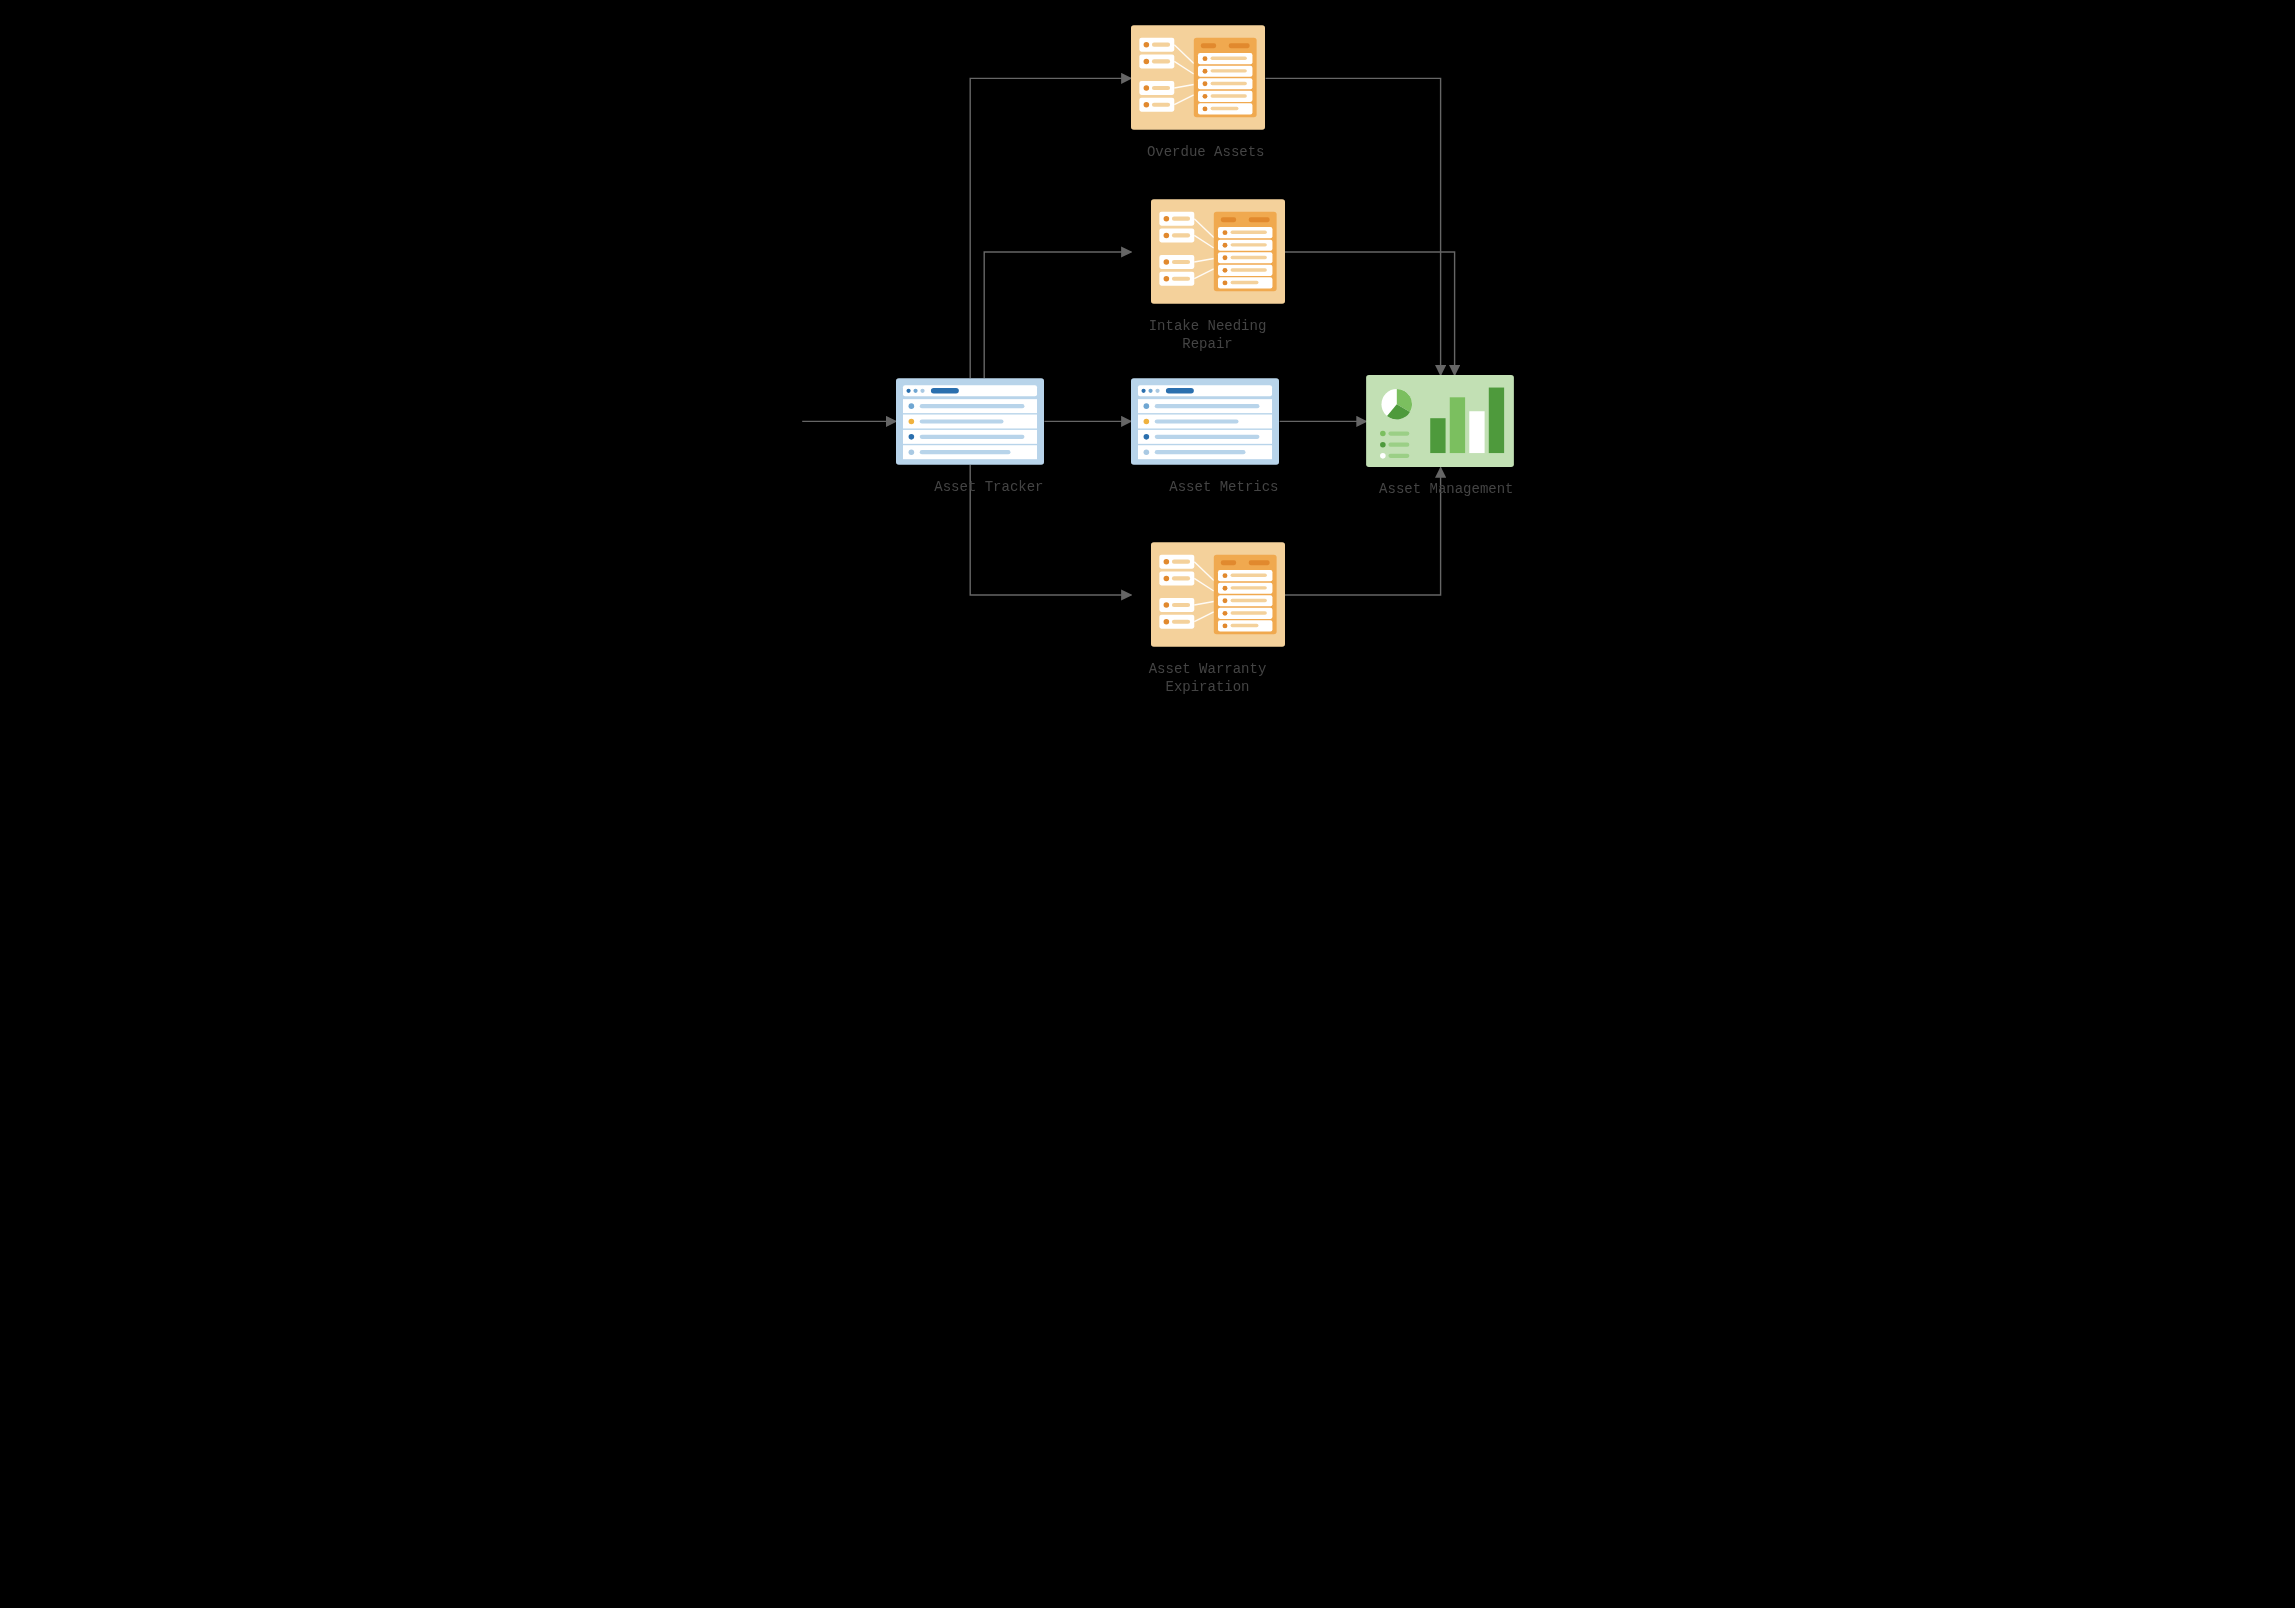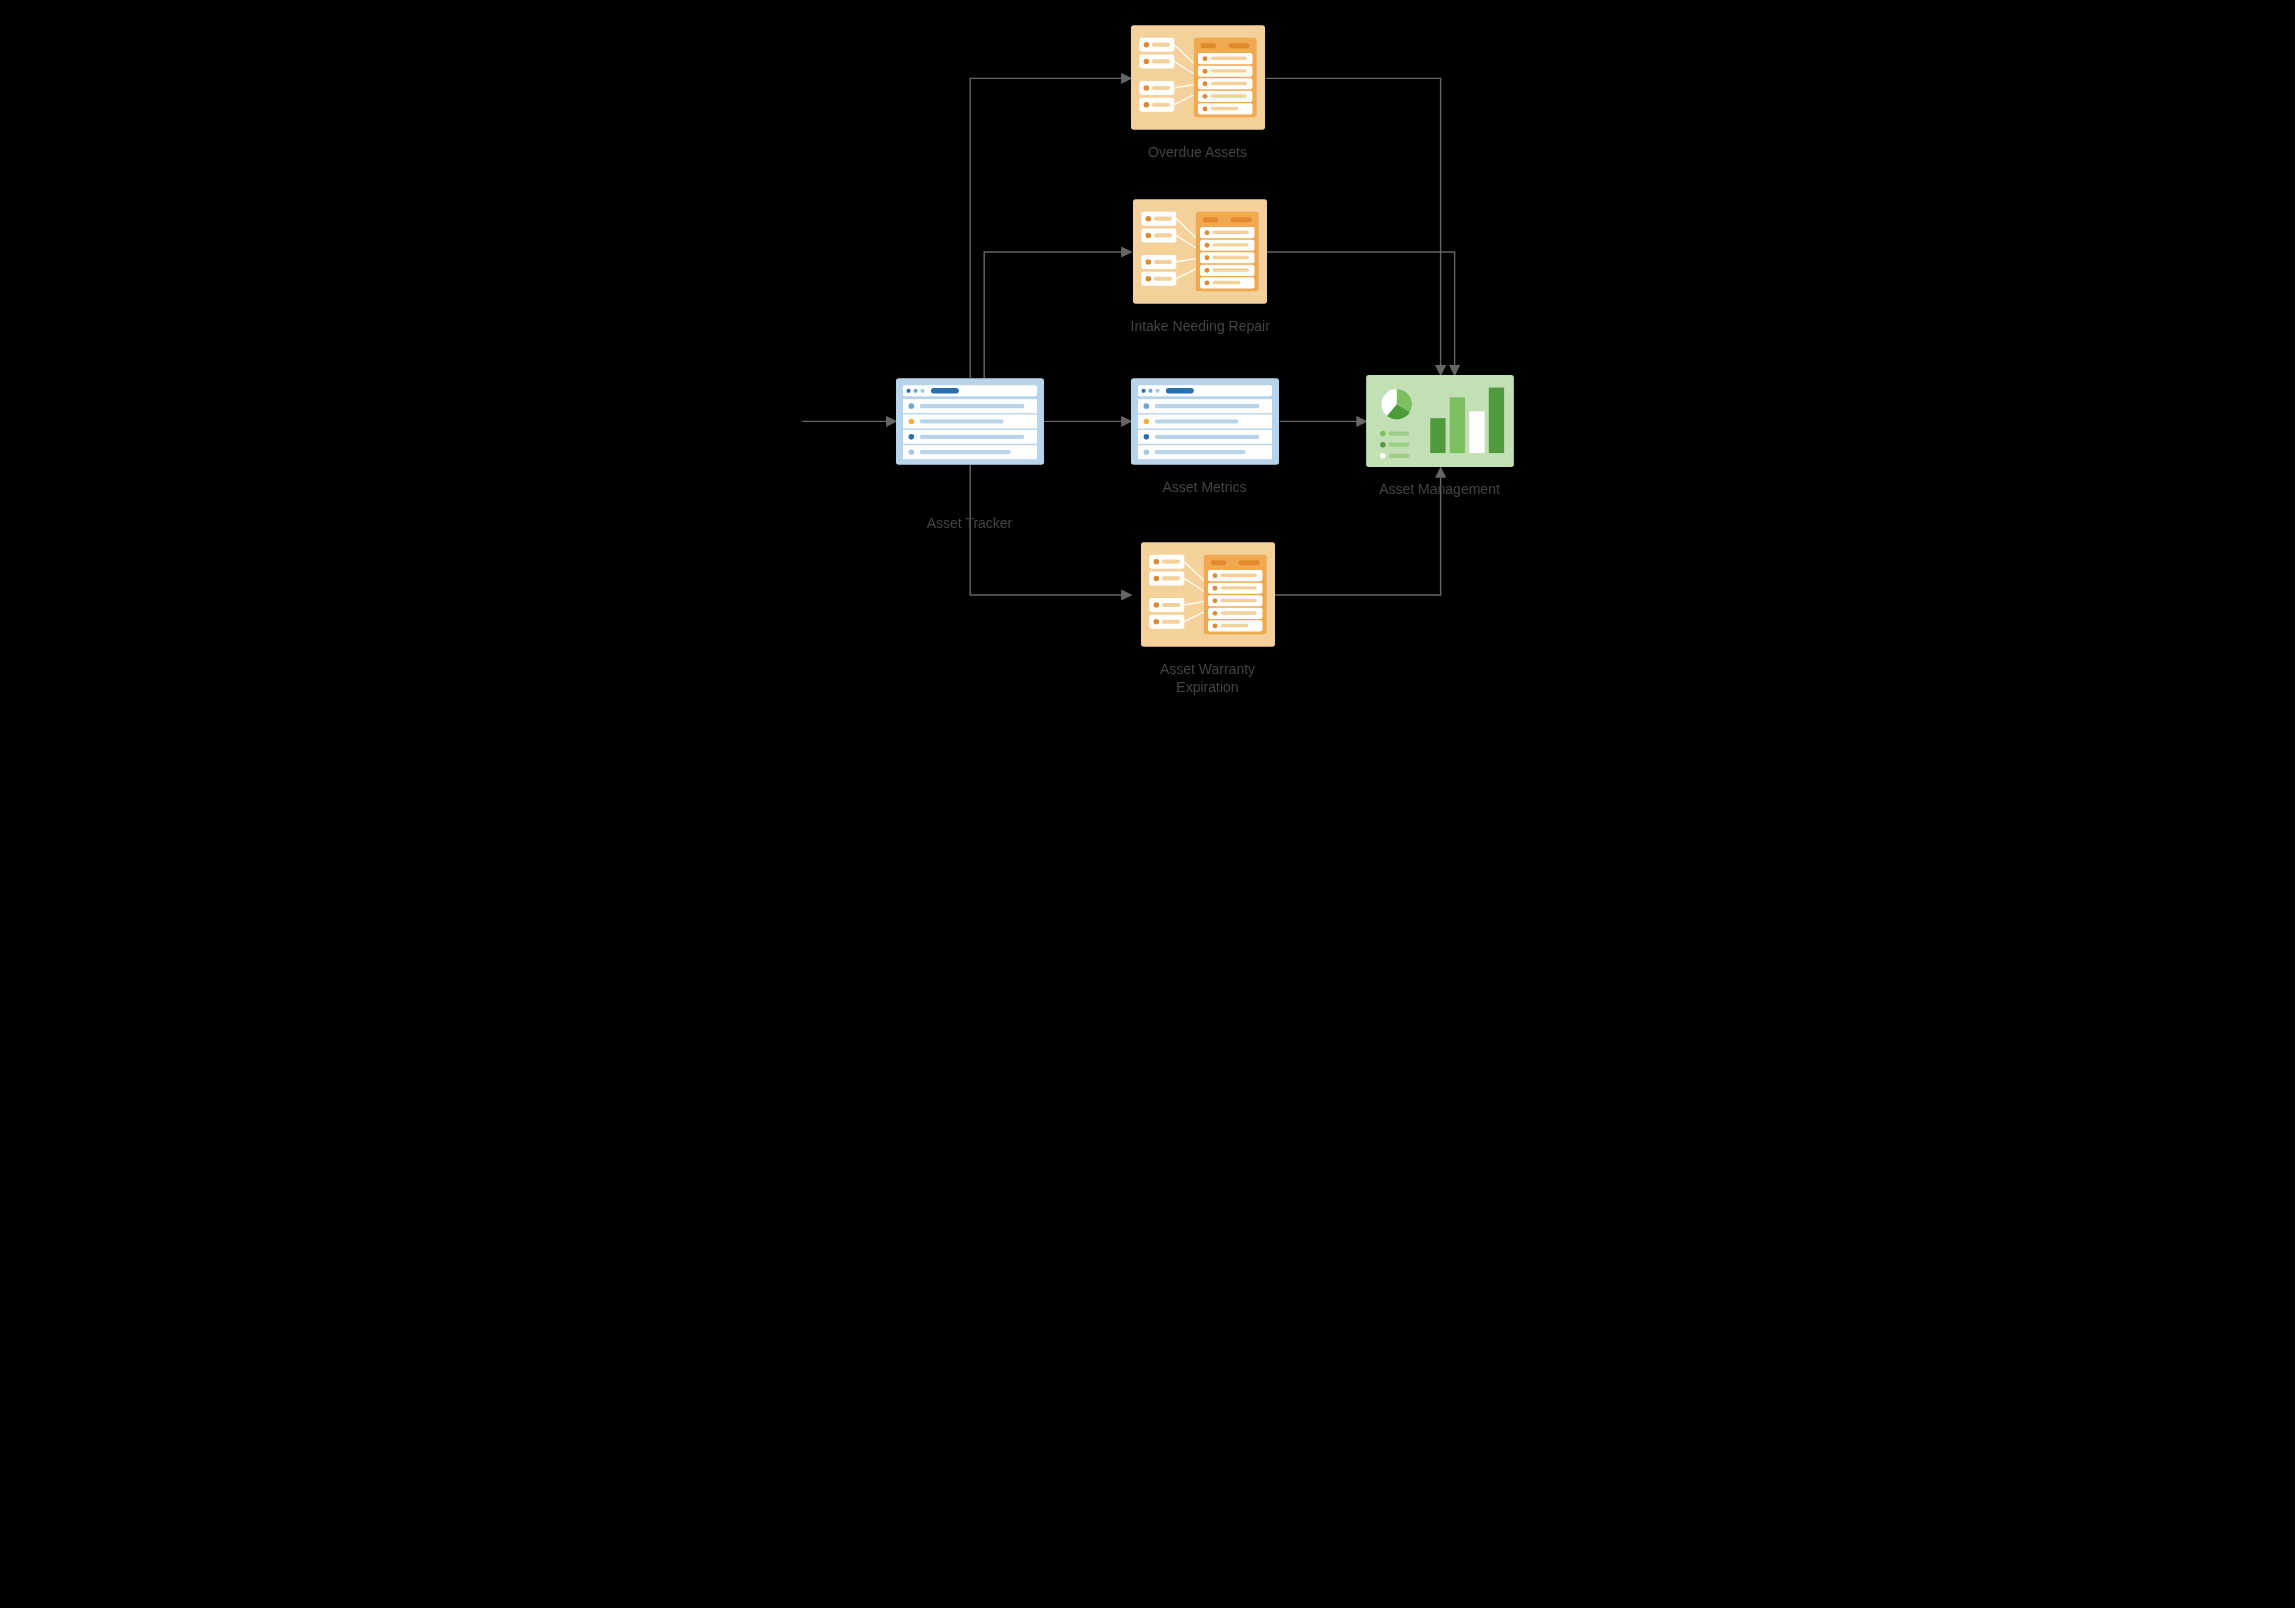--- a/index.html
+++ b/index.html
@@ -13,21 +13,22 @@
     position: relative;
     width: 1022px;
     height: 714px;
     margin: 0 auto;
     background: #000;
   }
   .node {
     position: absolute;
     display: flex;
     flex-direction: column;
-    align-items: center;
+    align-items: flex-end;
+    font-family: Liberation Mono, monospace;
   }
   .node-label {
     margin-top: 12.6px;
     color: #444;
     font-size: 14px;
     text-align: center;
     line-height: 1.35;
     max-width: 154px;
   }
   svg.icon-card {
@@ -67,21 +68,21 @@
     <path d="M 918 602 L 1042 602" stroke="#666" stroke-width="2" fill="none" marker-end="url(#arrow)"></path>
 
     <path d="M 898 112 L 1148 112 L 1148 536" stroke="#666" stroke-width="2" fill="none" marker-end="url(#arrow)"></path>
 
     <path d="M 898 360 L 1168 360 L 1168 536" stroke="#666" stroke-width="2" fill="none" marker-end="url(#arrow)"></path>
 
     <path d="M 898 850 L 1148 850 L 1148 668" stroke="#666" stroke-width="2" fill="none" marker-end="url(#arrow)"></path>
   </svg>
 
 
-  <div class="node" style="left:259px; top:378px;gap:36px;">
+  <div class="node" style="left:259px; top:378px;">
     <svg class="icon-card" width="148" height="87" viewBox="0 0 212 124">
       <rect x="0" y="0" width="212" height="124" rx="4" fill="#b8d4ea"></rect>
       <rect x="10" y="10" width="192" height="16" rx="3" fill="#ffffff"></rect>
       <circle cx="18" cy="18" r="3" fill="#2a6fae"></circle>
       <circle cx="28" cy="18" r="3" fill="#6fa6d2"></circle>
       <circle cx="38" cy="18" r="3" fill="#a9c9e3"></circle>
       <rect x="50" y="14" width="40" height="8" rx="4" fill="#2a6fae"></rect>
 
       <rect x="10" y="30" width="192" height="20" fill="#ffffff"></rect>
       <circle cx="22" cy="40" r="4" fill="#6fa6d2"></circle>

